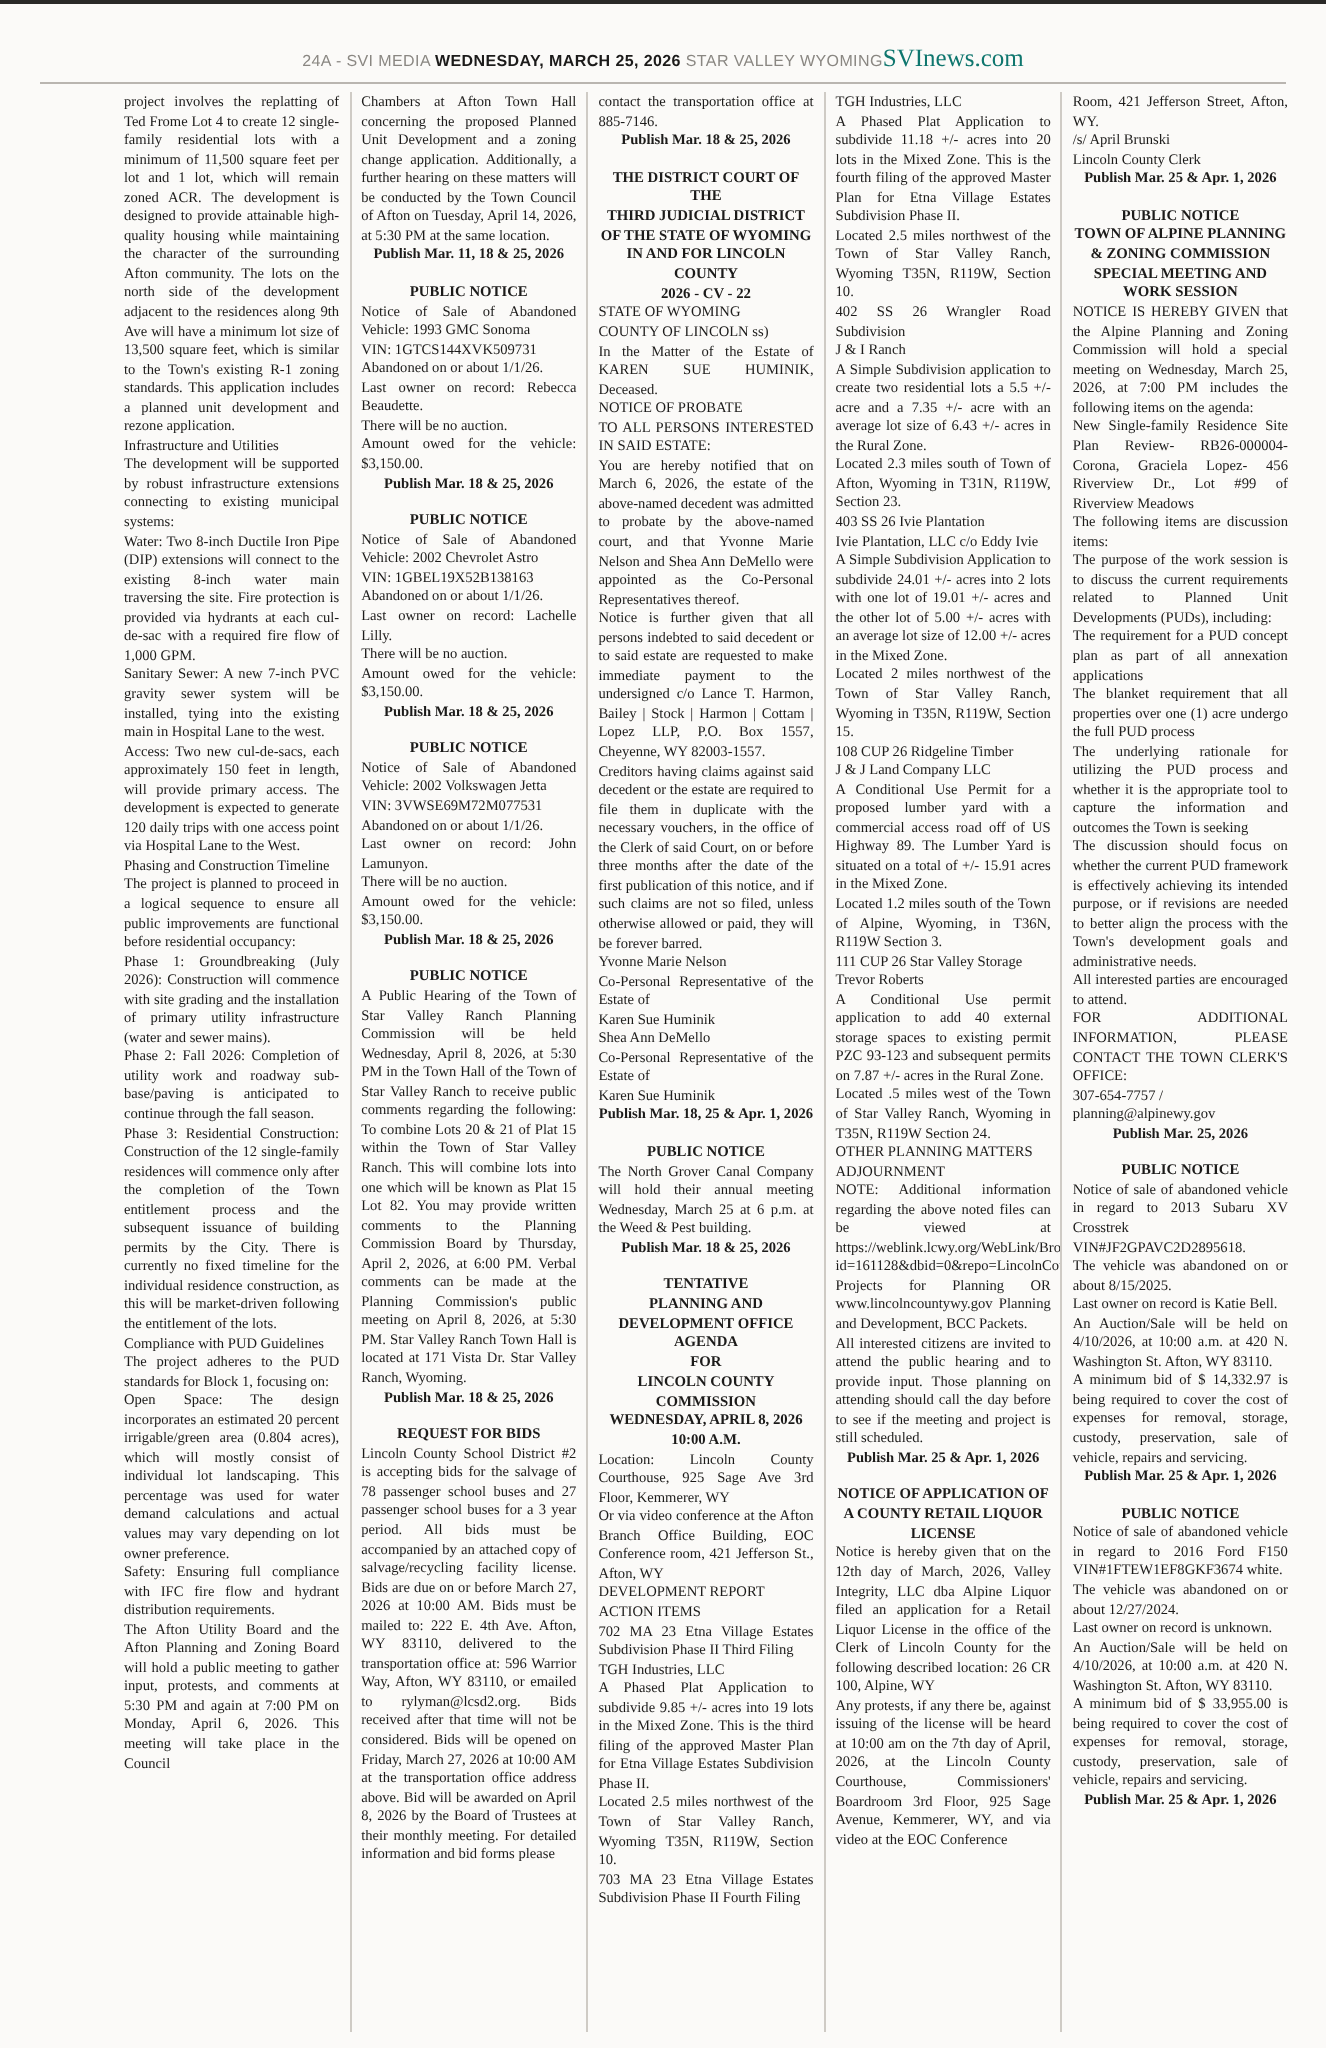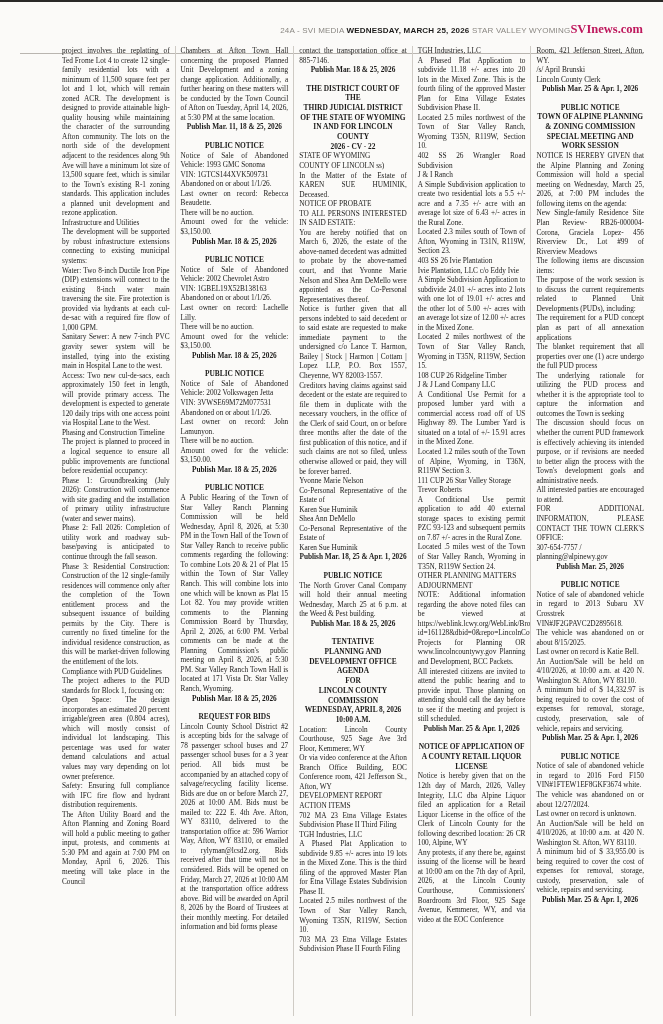--- a/index.html
+++ b/index.html
@@ -4,27 +4,27 @@
 <style>
   html, body { margin: 0; padding: 0; background: #f5f4f2; }
   body { width: 663px; height: 1024px; overflow: hidden; }
   .page {
     width: 663px; height: 1024px; background: #fbfaf8; position: relative;
     font-family: "Liberation Serif", serif; color: #1c1b1a; box-sizing: border-box;
   }
   .top-rule { position: absolute; top: 0; left: 0; width: 663px; height: 2px; background: #2a2927; }
   header.masthead {
     position: absolute; top: 22px; left: 20px; right: 20px; height: 16px;
-    display: flex; justify-content: flex-end; align-items: baseline;
-    border-bottom: 1px solid #b9b5b0; padding-bottom: 15px;
+    display: flex; justify-content: center; align-items: baseline;
+    border-bottom: 1px solid #b9b5b0; padding-bottom: 3px;
     font-family: "Liberation Sans", sans-serif;
   }
   .h-left { font-size: 8px; letter-spacing: 0.2px; color: #8a8782; white-space: nowrap; }
   .h-left .h-date { color: #1c1b1a; font-weight: bold; }
-  .h-site { font-family: "Liberation Serif", serif; font-weight: bold; font-size: 12.5px; color: #be185d; }
+  .h-site { font-family: "Liberation Serif", serif; font-weight: normal; font-size: 12.5px; color: #0f766e; }
   main.cols {
     position: absolute; top: 46px; left: 14px; right: 14px; bottom: 8px;
     display: flex;
     margin-left: 43px;
   }
   .col {
     flex: 1 1 0; padding: 0 5px; overflow: hidden;
     border-right: 1px solid #cfcbc5;
   }
   .col:last-child { border-right: none; }

